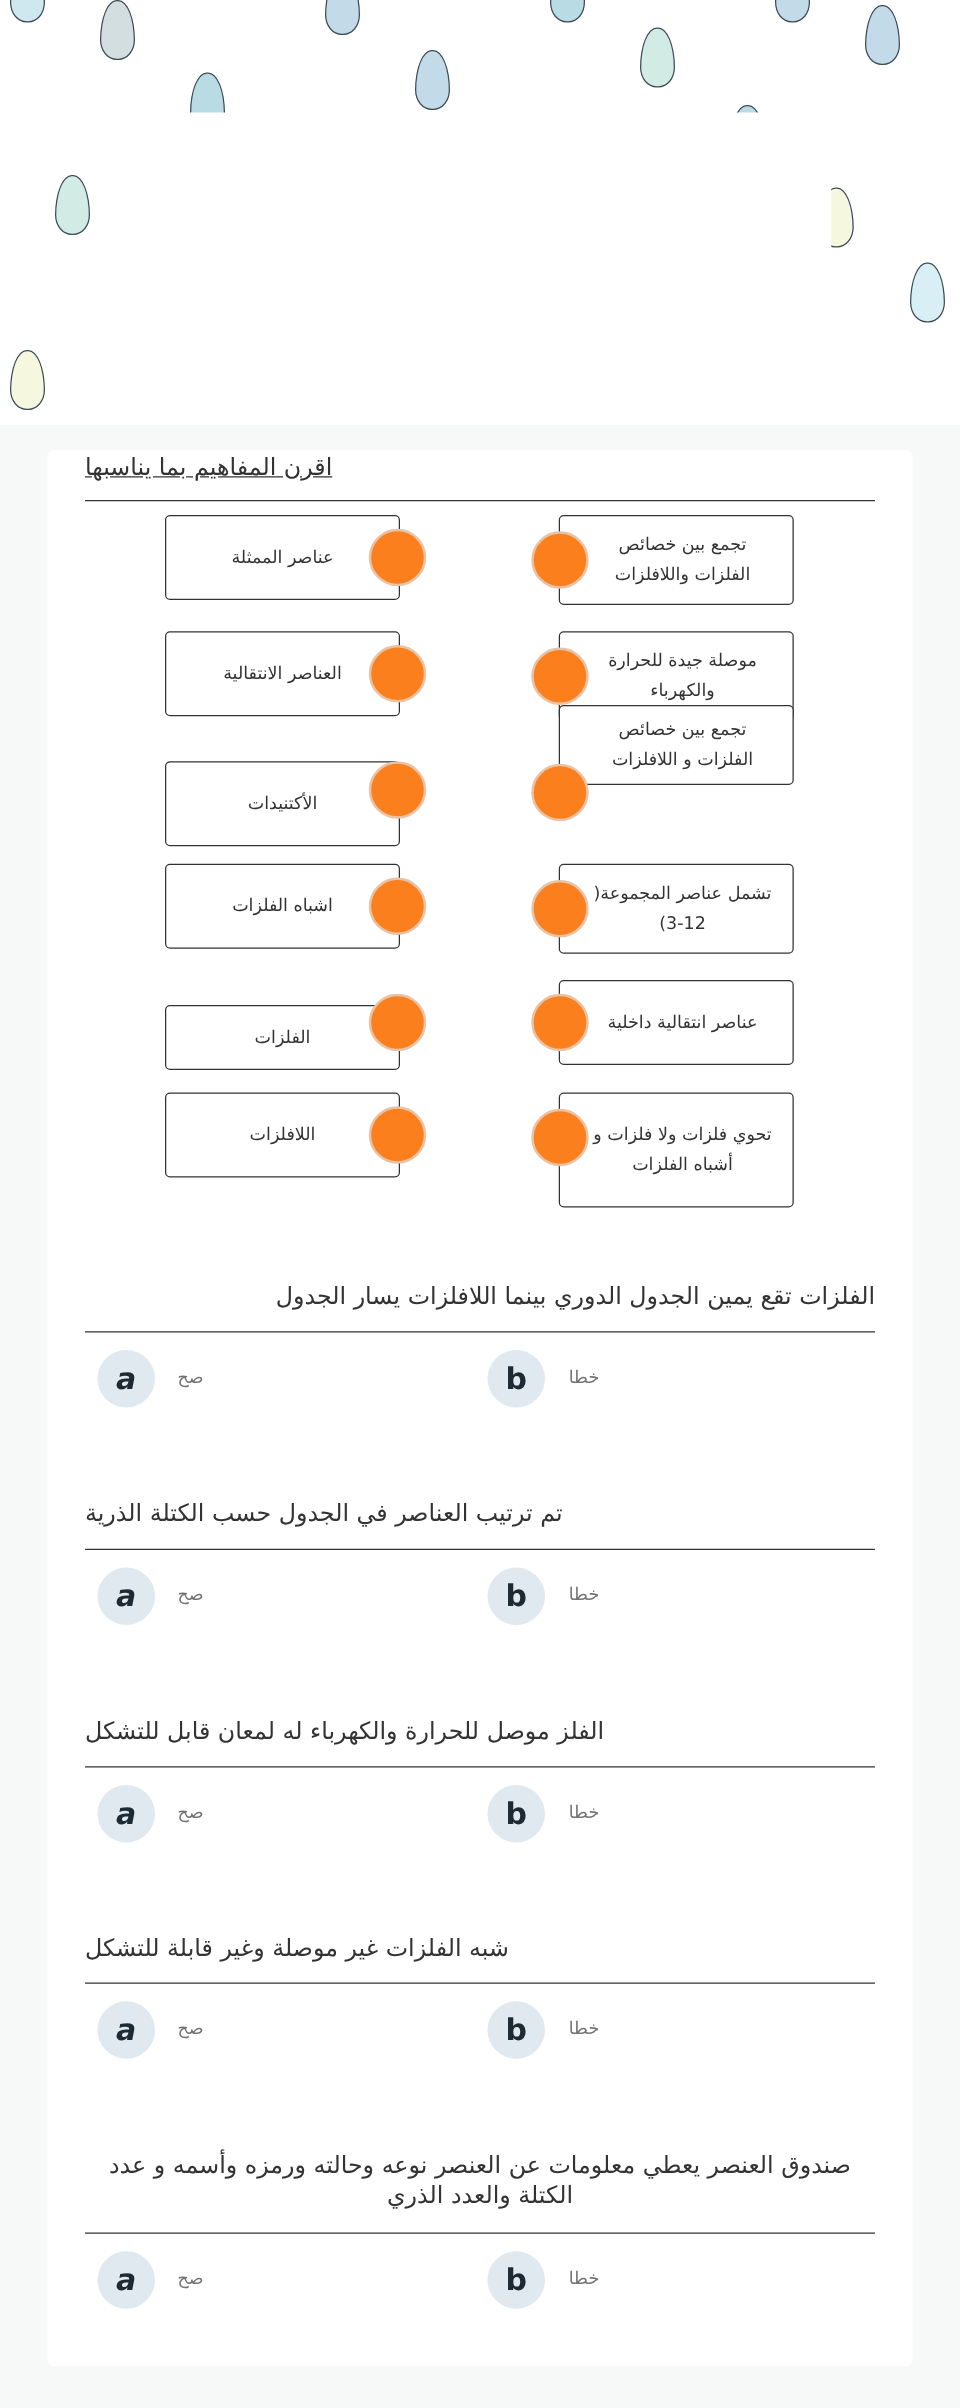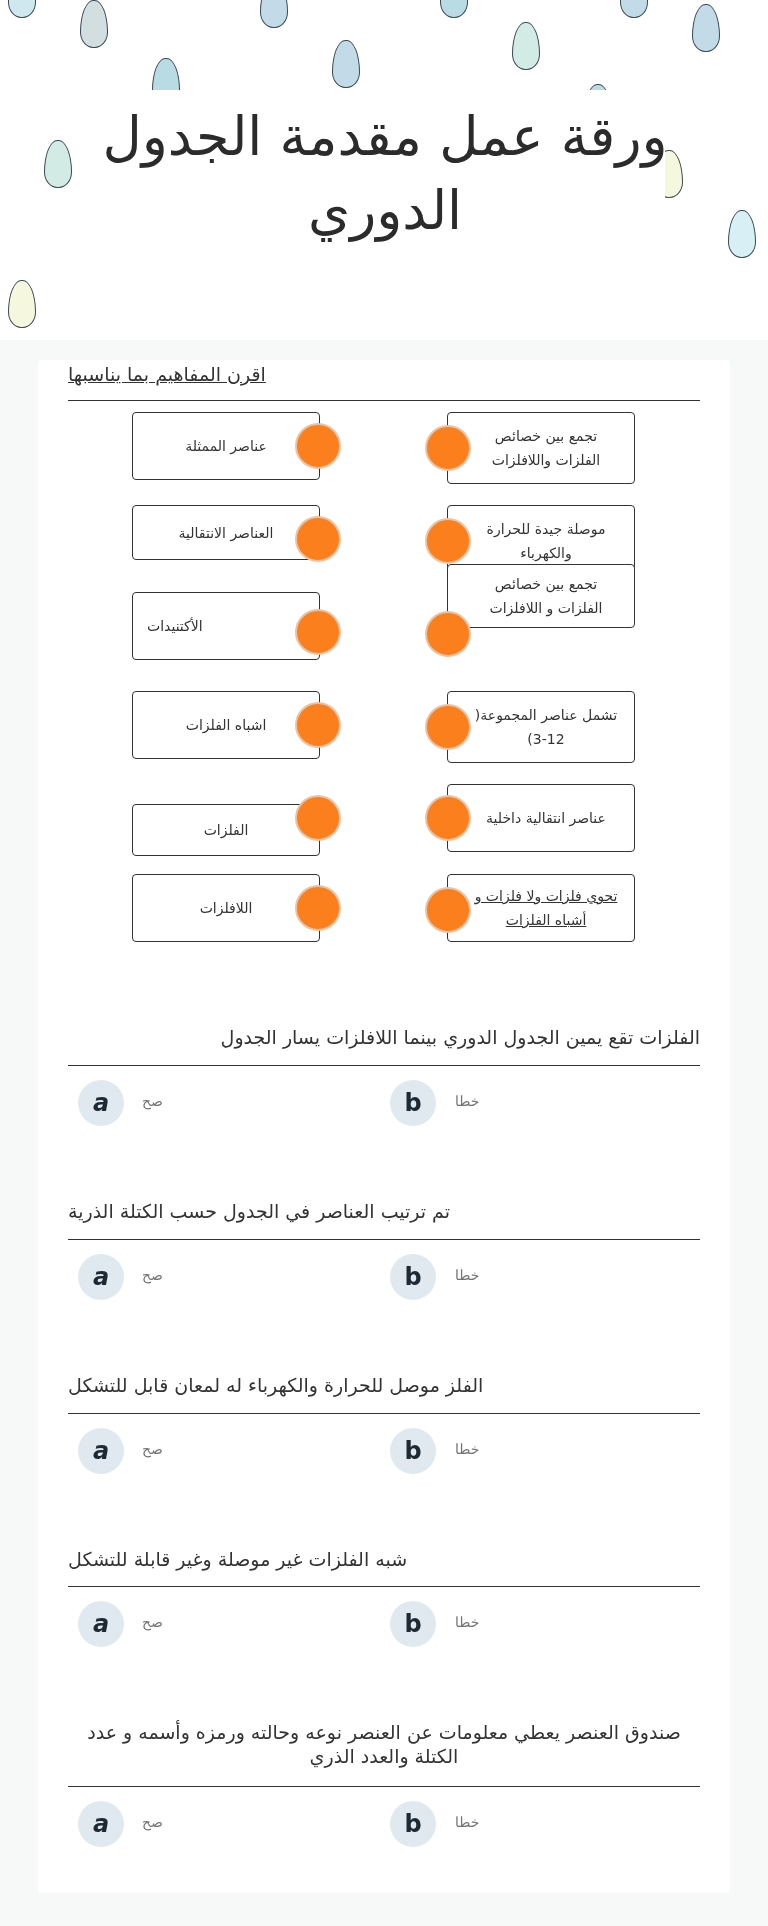--- a/index.html
+++ b/index.html
@@ -32,41 +32,40 @@
   <div class="drop" style="left:512px;top:22px;background:#d3ebe5;"></div>
   <div class="drop" style="left:584px;top:84px;background:#b9dbe4;"></div>
   <div class="drop" style="left:620px;top:-30px;background:#c3dbe8;"></div>
   <div class="drop" style="left:692px;top:4px;background:#c3dbe8;"></div>
   <div class="drop" style="left:44px;top:140px;background:#d3ebe5;"></div>
   <div class="drop" style="left:728px;top:210px;background:#d8f0f5;"></div>
   <div class="drop" style="left:8px;top:280px;background:#f6f7df;"></div>
 
   <div class="drop" style="left:655px;top:150px;background:#f6f7df;"></div>
   <div class="title-box"></div>
-  <div class="title">ورقة عمل مقدمة الجدول الدوري</div>
 </div>
 
 <div class="card"></div>
 
 <div class="q-title ltr-align" style="top:362px;">
   <span style="display:block;direction:rtl;text-align:left;">اقرن المفاهيم بما يناسبها</span>
 </div>
 <div class="rule" style="top:400px;"></div>
 
 <div class="m-box" style="left:132px;top:412px;height:68px;">
     <span>عناصر الممثلة</span>
   </div>
 <div class="dot" style="left:295px;top:423px;"></div>
 
-<div class="m-box" style="left:132px;top:505px;height:55px;">
+<div class="m-box" style="left:132px;top:505px;height:68px;">
     <span>العناصر الانتقالية</span>
   </div>
 <div class="dot" style="left:295px;top:516px;"></div>
 
-<div class="m-box" style="left:132px;top:592px;height:68px;justify-content:flex-end;">
+<div class="m-box" style="left:132px;top:609px;height:68px;">
     <span>الأكتنيدات</span>
   </div>
 <div class="dot" style="left:295px;top:609px;"></div>
 
 <div class="m-box" style="left:132px;top:691px;height:68px;">
     <span>اشباه الفلزات</span>
   </div>
 <div class="dot" style="left:295px;top:702px;"></div>
 
 <div class="m-box" style="left:132px;top:804px;height:52px;">
@@ -97,21 +96,21 @@
 <div class="m-box" style="left:447px;top:691px;height:72px;padding-left:24px;">
     <span>تشمل عناصر المجموعة( 12-3)</span>
   </div>
 <div class="dot" style="left:425px;top:704px;"></div>
 
 <div class="m-box" style="left:447px;top:784px;height:68px;padding-left:24px;">
     <span>عناصر انتقالية داخلية</span>
   </div>
 <div class="dot" style="left:425px;top:795px;"></div>
 
-<div class="m-box" style="left:447px;top:874px;height:68px;padding-left:24px;text-decoration:underline;">
+<div class="m-box" style="left:447px;top:874px;height:92px;padding-left:24px;">
     <span>تحوي فلزات ولا فلزات و أشباه الفلزات</span>
   </div>
 <div class="dot" style="left:425px;top:887px;"></div>
 
 <div class="q-title ltr-align" style="top:1025px;text-align:right;"><span style="direction:rtl;display:inline-block;">الفلزات تقع يمين الجدول الدوري بينما اللافلزات يسار الجدول</span></div>
 <div class="rule" style="top:1065px;"></div>
 <div class="opt-circle a" style="left:78px;top:1080px;">
     <span>a</span>
   </div>
 <div class="opt-label" style="left:142px;top:1093px;">صح</div>

